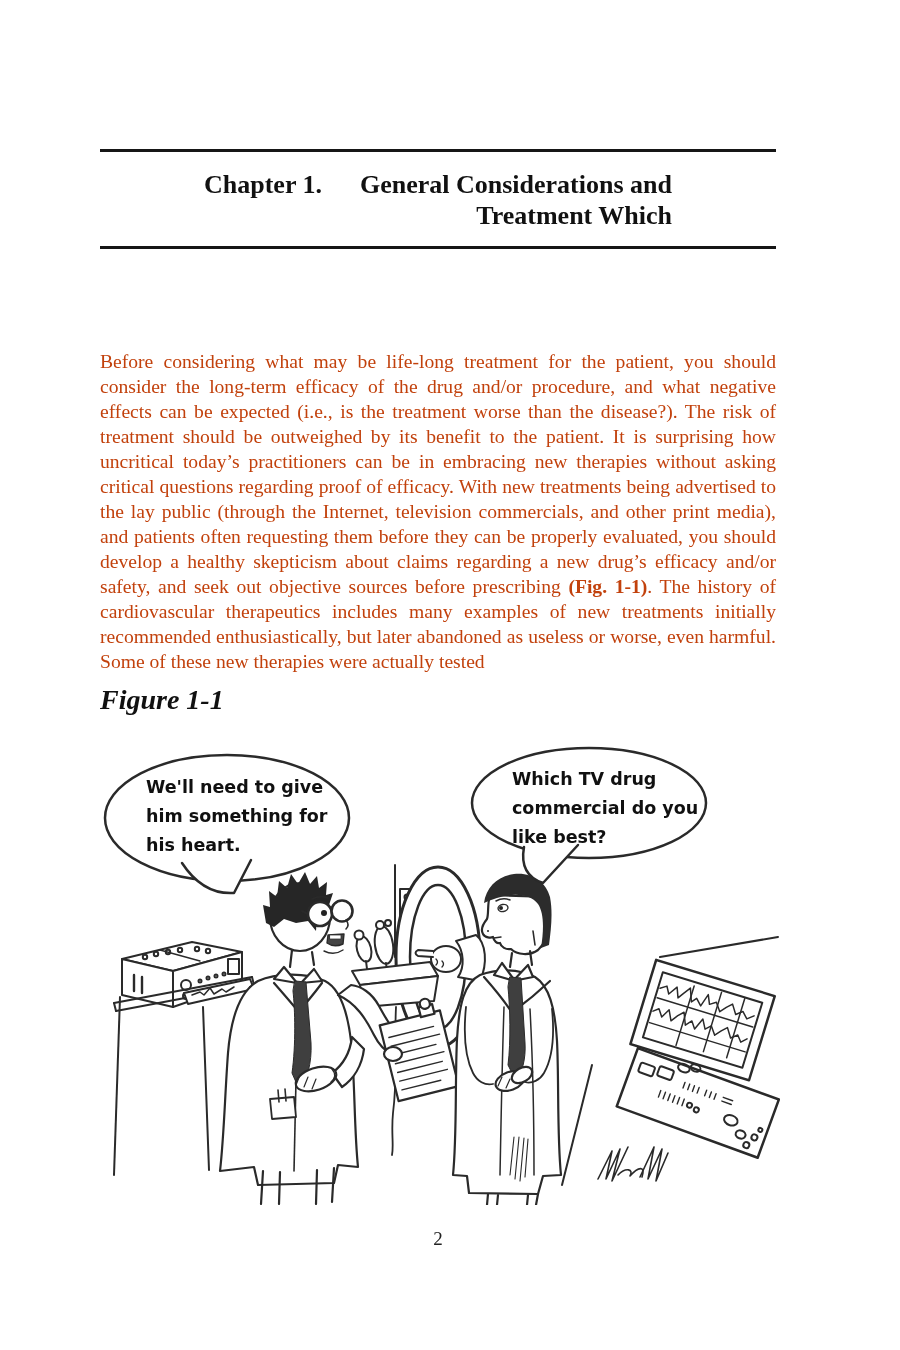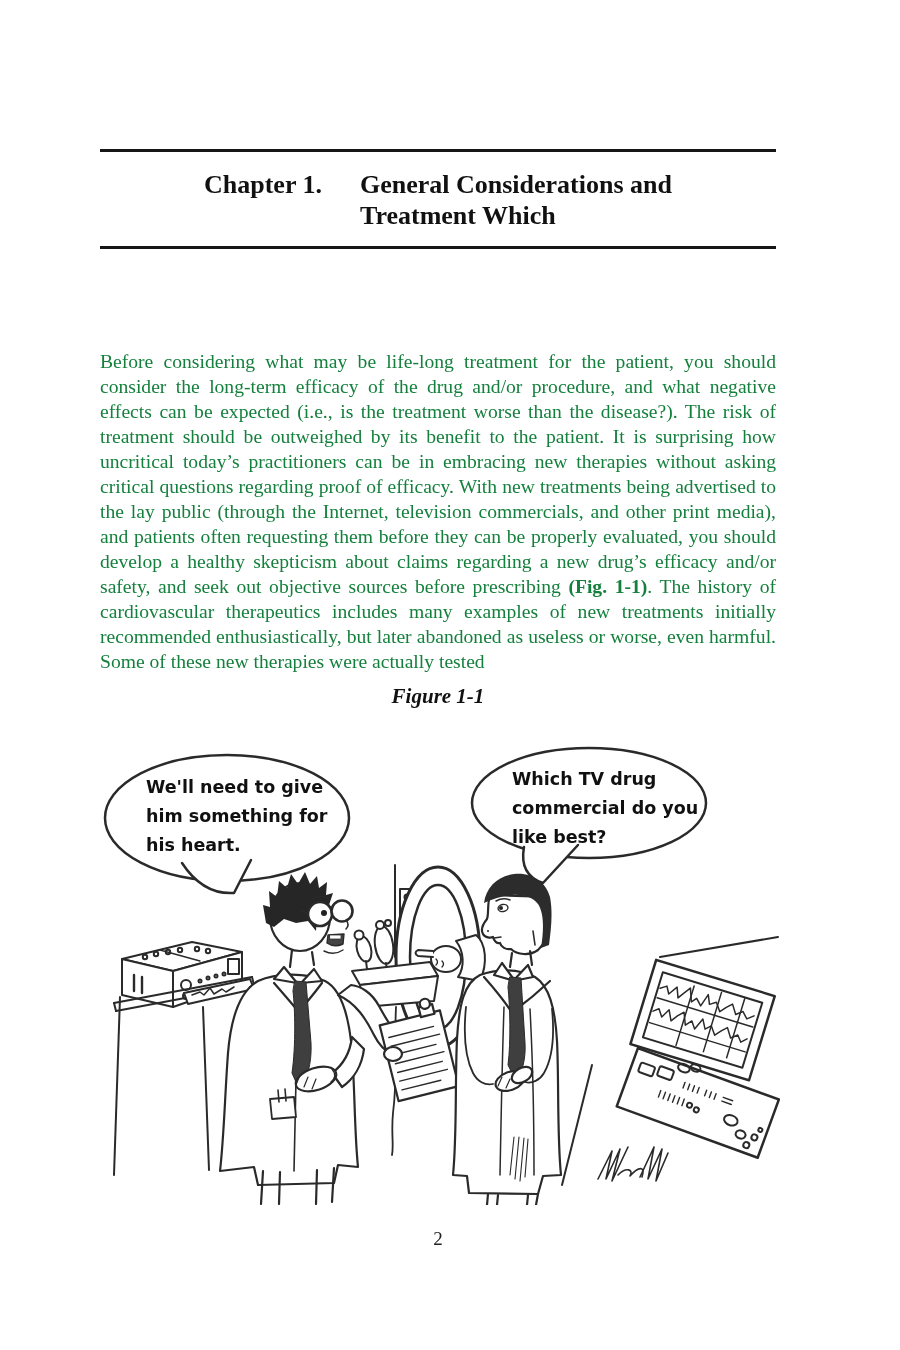--- a/index.html
+++ b/index.html
@@ -10,29 +10,29 @@
   }
   .rule { position:absolute; left:100px; width:676px; height:3px; background:#161616; }
   .rule-top { top:149px; }
   .rule-bottom { top:246px; }
   .chapter-title {
     position:absolute; top:169px; left:100px; width:676px;
     display:flex; justify-content:center;
     font-weight:bold; font-size:26px; line-height:31px; color:#111;
   }
   .chapter-title .chap-num { margin-right:38px; white-space:nowrap;text-align:center; }
-  .chapter-title .title-lines { text-align:left; }
+  .chapter-title .title-lines { text-align:right; }
   .body-par {
     position:absolute; top:329px; left:100px; width:676px;
-    font-size:19.6px; line-height:25px; text-align:justify; color:#15803d;
+    font-size:19.6px; line-height:25px; text-align:justify; color:#c2410c;
   }
   .fig-ref { font-weight:bold; }
   .fig-caption {
-    position:absolute; top:684px; left:100px; width:676px; text-align:center;
-    font-size:21px; font-weight:bold; font-style:italic; color:#111;
+    position:absolute; top:684px; left:100px; width:676px; 
+    font-size:28px; font-weight:bold; font-style:italic; color:#111;
   }
   .cartoon { position:absolute; top:745px; left:100px; width:680px; height:460px; }
   .page-num {
     position:absolute; top:1228px; left:100px; width:676px; text-align:center;
     font-size:19px; color:#222;
   }
   svg .ink { stroke:#2a2a2a; fill:none; stroke-linecap:round; stroke-linejoin:round; }
   svg text.bubble-text {
     font-family:"DejaVu Sans", sans-serif; font-weight:bold; font-size:17.5px; fill:#101010;
     stroke:none;

